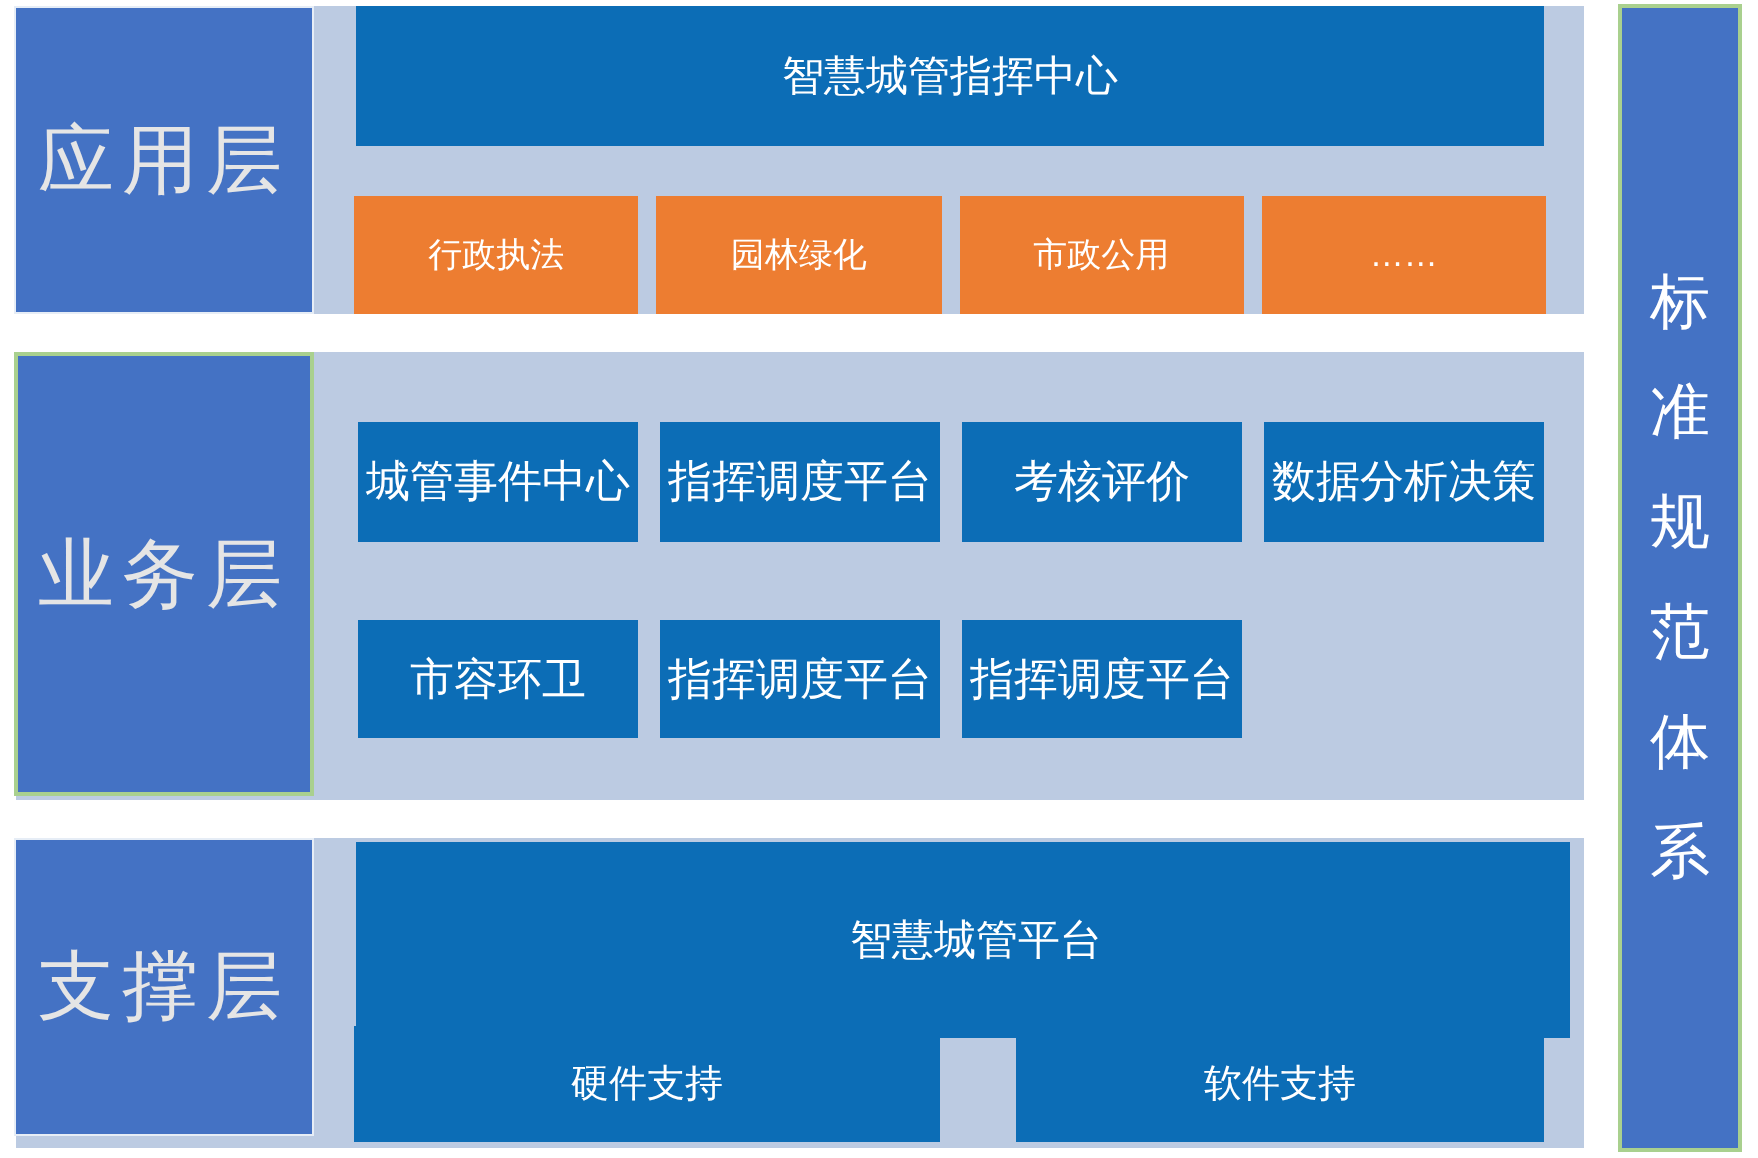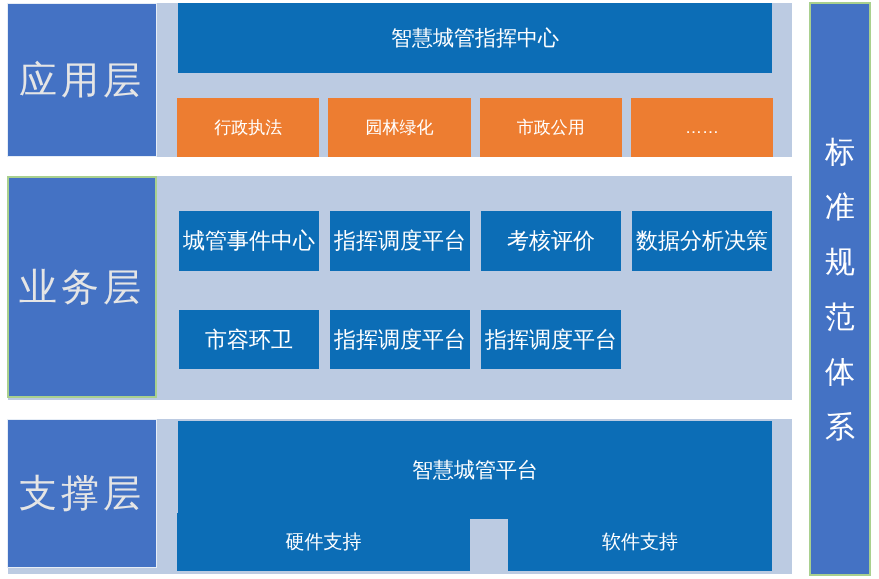--- a/index.html
+++ b/index.html
@@ -21,21 +21,21 @@
   #label-app{height:154px;}
   #label-biz{height:222px;border:2px solid #A9D08E;}
   #label-sup{height:149px;}
 
   .header-box{
     position:absolute;left:170px;background:#0C6DB6;color:#fff;
     display:flex;align-items:center;justify-content:center;
     width:594px;font-size:21px;
   }
   #header-app{top:0;height:70px;}
-  #header-sup{top:2px;height:98px;}
+  #header-sup{top:2px;height:98px;padding-left:13px;}
 
   .orange-row{
     position:absolute;left:169px;top:95px;width:596px;height:59px;
     display:flex;gap:9px;
   }
   .orange-box{
     flex:1;background:#ED7D31;color:#fff;
     display:flex;align-items:center;justify-content:center;
     font-size:17px;
   }

